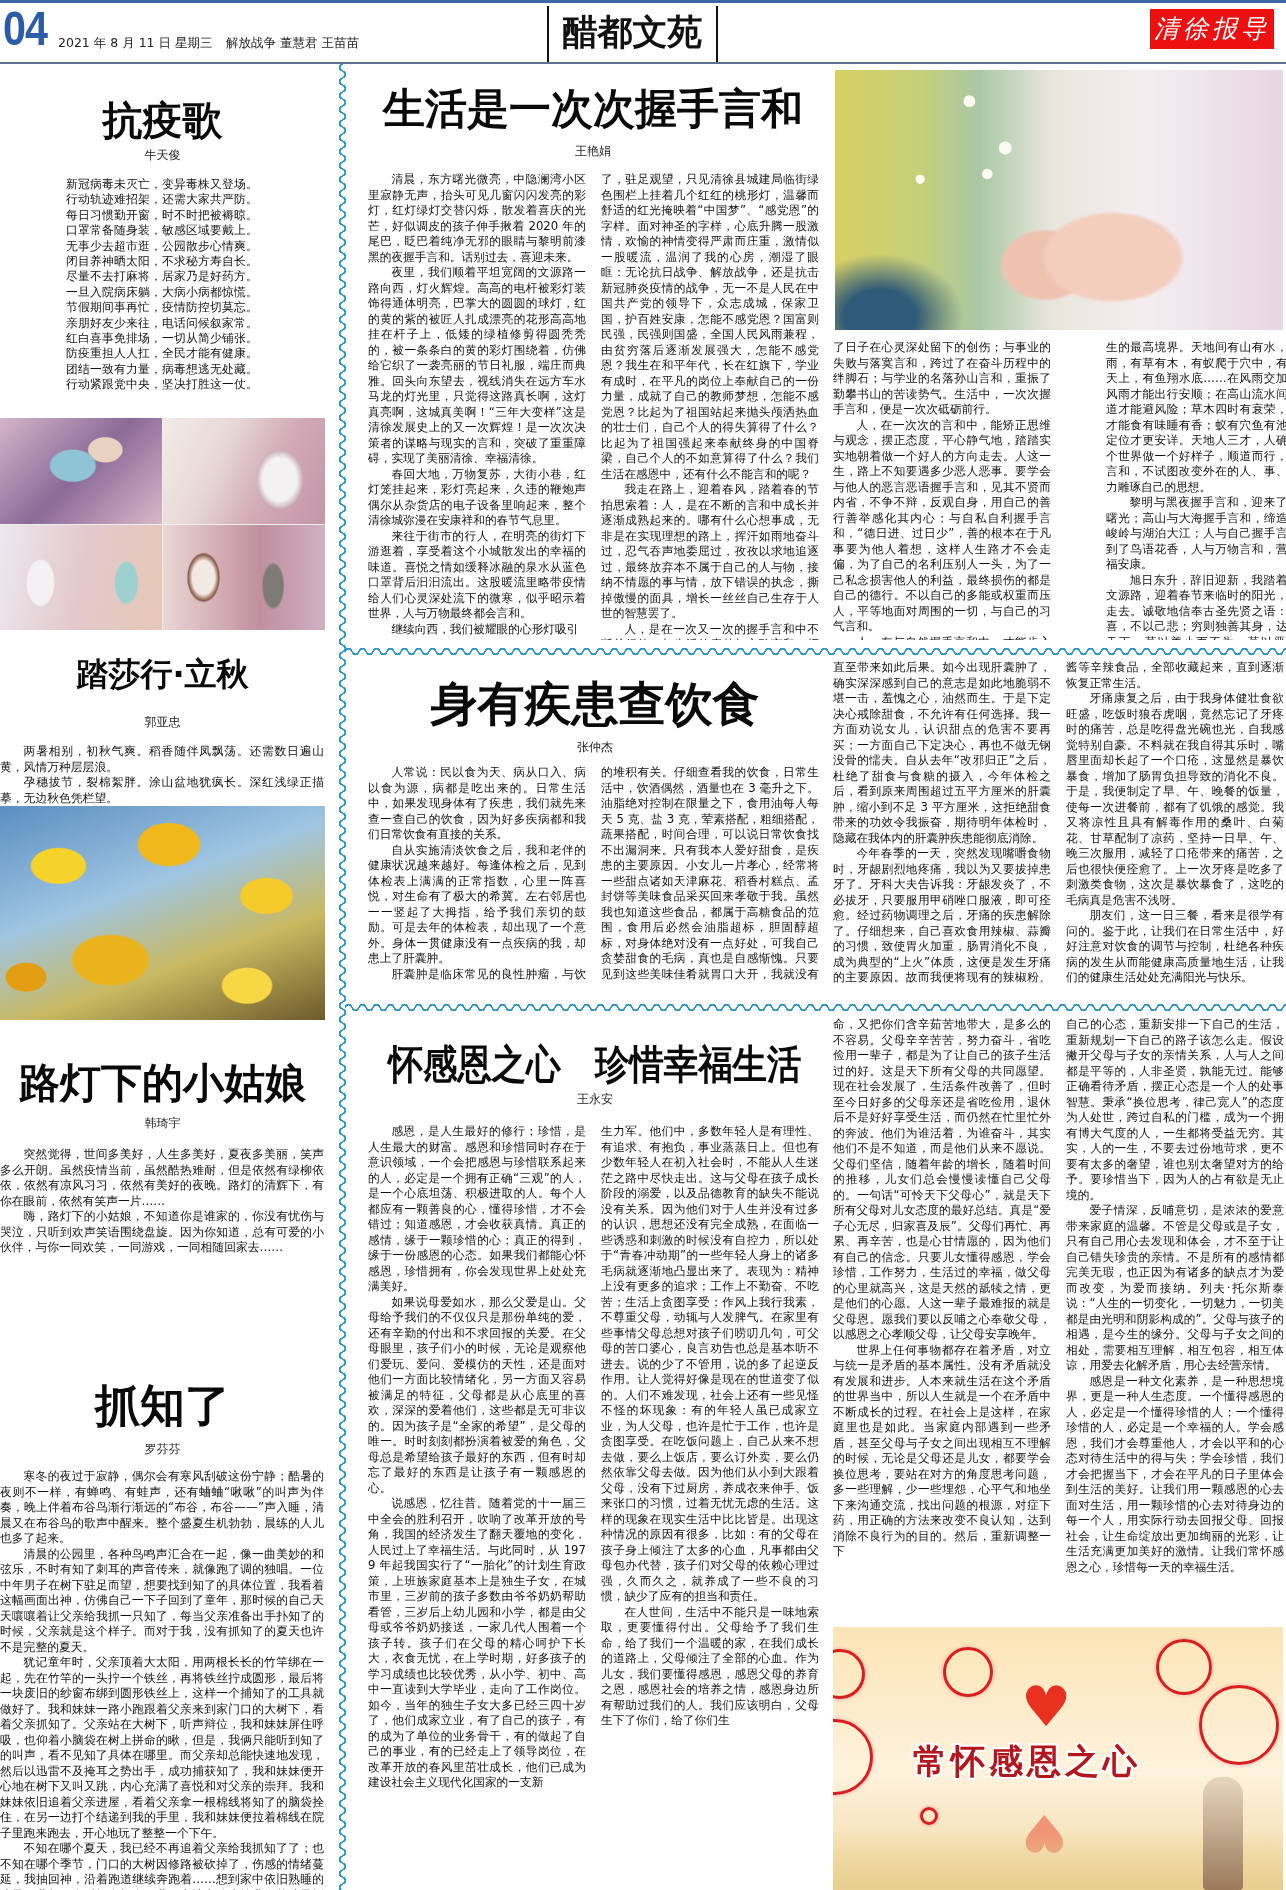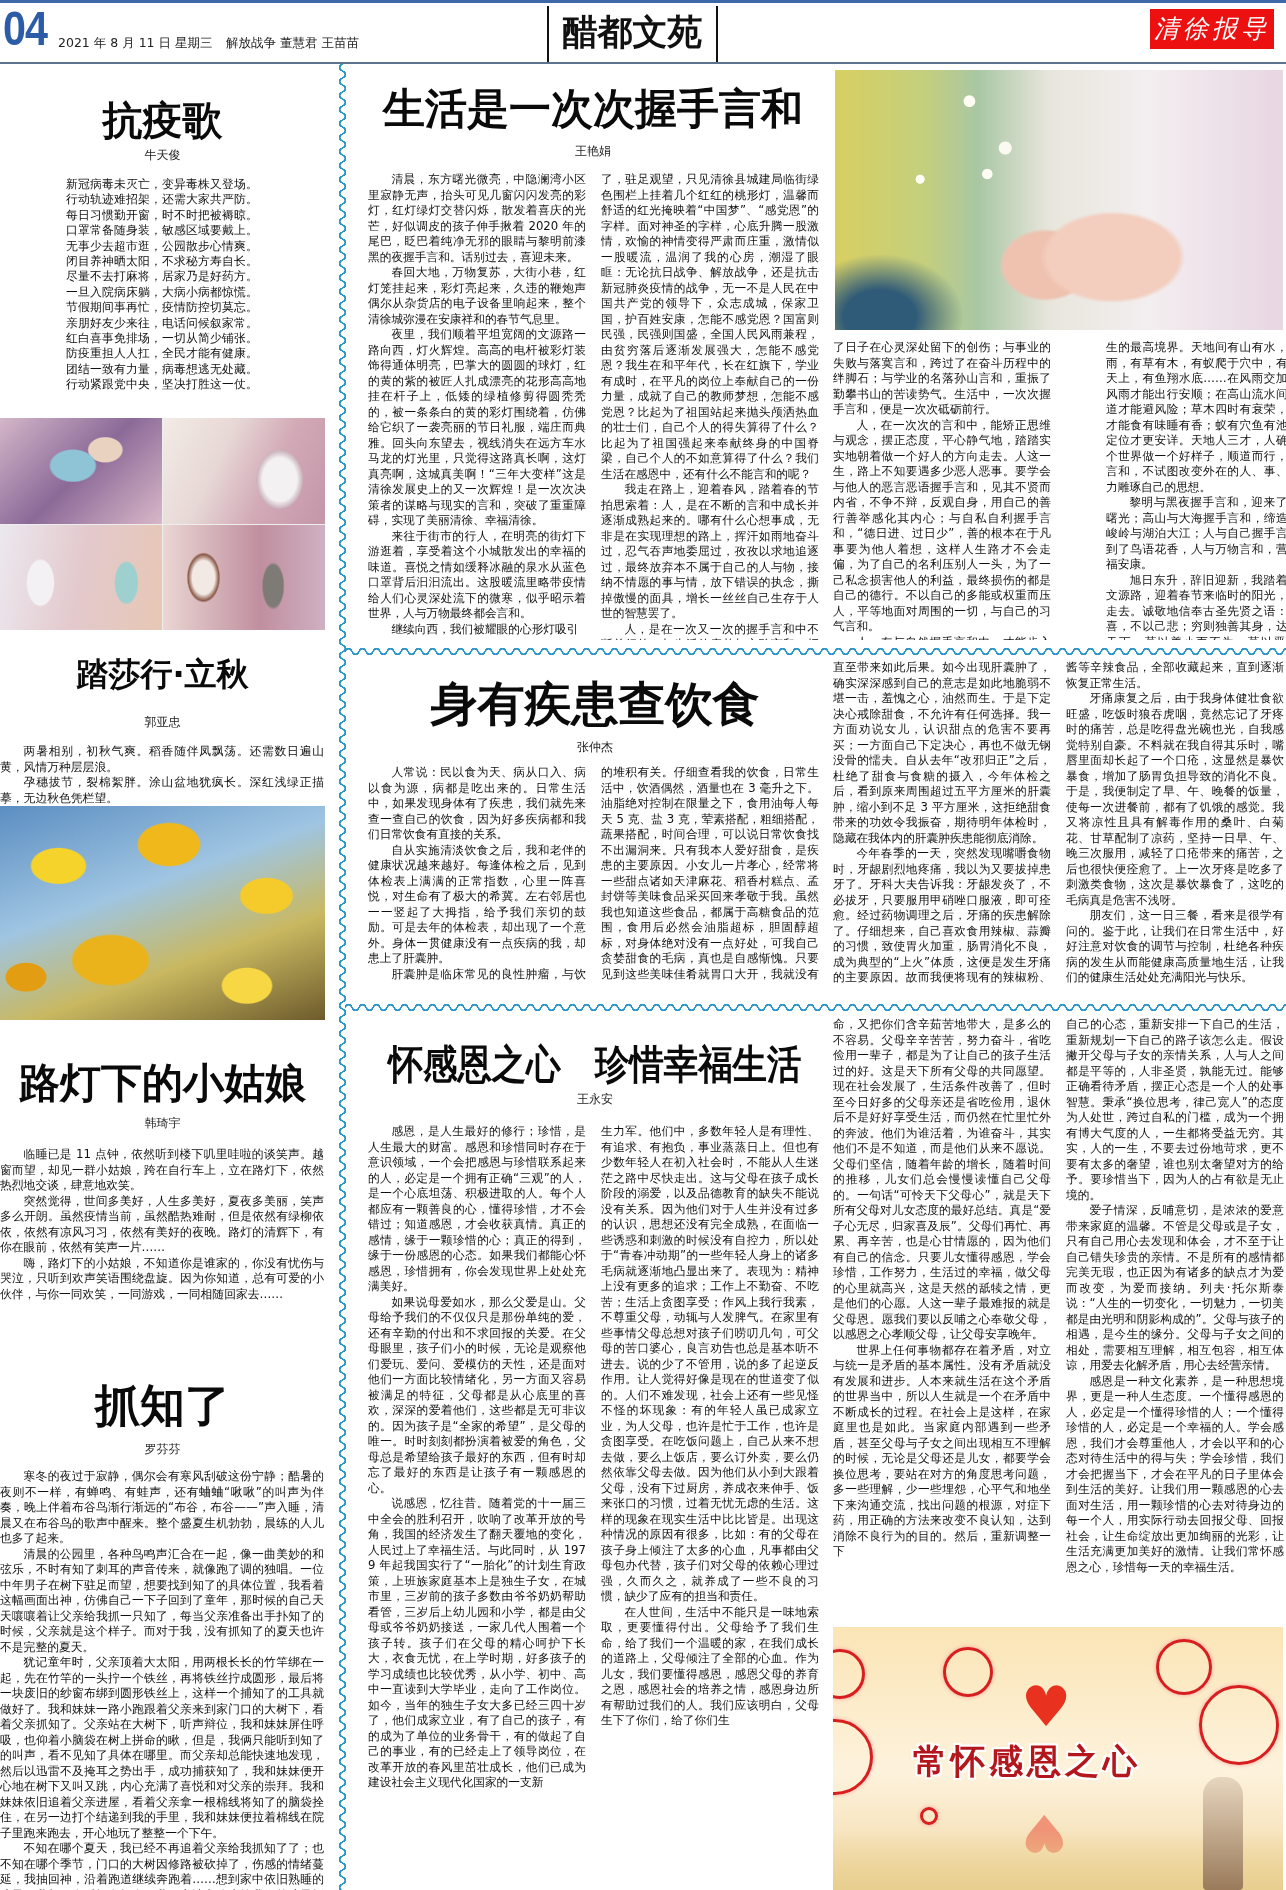--- a/index.html
+++ b/index.html
@@ -129,42 +129,41 @@
   <div class="auth" style="left:0;width:325px;top:715px;">郭亚忠</div>
   <div class="ltext" style="top:744px;height:64px;">
     <p>两暑相别，初秋气爽。稻香随伴凤飘荡。还需数日遍山黄，风情万种层层浪。</p>
     <p>孕穗拔节，裂棉絮胖。涂山盆地犹疯长。深红浅绿正描摹，无边秋色凭栏望。</p>
   </div>
   <div class="img autumn"></div>
 
   <div class="ttl" style="left:0;width:325px;top:1061px;font-size:41px;">路灯下的小姑娘</div>
   <div class="auth" style="left:0;width:325px;top:1116px;">韩琦宇</div>
   <div class="ltext" style="top:1147px;height:204px;">
-    <p>临睡已是 11 点钟，依然听到楼下叽里哇啦的谈笑声。越窗而望，却见一群小姑娘，跨在自行车上，立在路灯下，依然热烈地交谈，肆意地欢笑。</p>
     <p>突然觉得，世间多美好，人生多美好，夏夜多美丽，笑声多么开朗。虽然疫情当前，虽然酷热难耐，但是依然有绿柳依依，依然有凉风习习，依然有美好的夜晚。路灯的清辉下，有你在眼前，依然有笑声一片……</p>
     <p>嗨，路灯下的小姑娘，不知道你是谁家的，你没有忧伤与哭泣，只听到欢声笑语围绕盘旋。因为你知道，总有可爱的小伙伴，与你一同欢笑，一同游戏，一同相随回家去……</p>
   </div>
 
   <div class="ttl" style="left:0;width:325px;top:1381px;font-size:45px;">抓知了</div>
   <div class="auth" style="left:0;width:325px;top:1442px;">罗芬芬</div>
   <div class="ltext" style="top:1469px;height:421px;">
     <p>寒冬的夜过于寂静，偶尔会有寒风刮破这份宁静；酷暑的夜则不一样，有蝉鸣、有蛙声，还有蛐蛐“啾啾”的叫声为伴奏，晚上伴着布谷鸟渐行渐远的“布谷，布谷——”声入睡，清晨又在布谷鸟的歌声中醒来。整个盛夏生机勃勃，晨练的人儿也多了起来。</p>
     <p>清晨的公园里，各种鸟鸣声汇合在一起，像一曲美妙的和弦乐，不时有知了刺耳的声音传来，就像跑了调的独唱。一位中年男子在树下驻足而望，想要找到知了的具体位置，我看着这幅画面出神，仿佛自己一下子回到了童年，那时候的自己天天嚷嚷着让父亲给我抓一只知了，每当父亲准备出手扑知了的时候，父亲就是这个样子。而对于我，没有抓知了的夏天也许不是完整的夏天。</p>
     <p>犹记童年时，父亲顶着大太阳，用两根长长的竹竿绑在一起，先在竹竿的一头拧一个铁丝，再将铁丝拧成圆形，最后将一块废旧的纱窗布绑到圆形铁丝上，这样一个捕知了的工具就做好了。我和妹妹一路小跑跟着父亲来到家门口的大树下，看着父亲抓知了。父亲站在大树下，听声辩位，我和妹妹屏住呼吸，也仰着小脑袋在树上拼命的瞅，但是，我俩只能听到知了的叫声，看不见知了具体在哪里。而父亲却总能快速地发现，然后以迅雷不及掩耳之势出手，成功捕获知了，我和妹妹便开心地在树下又叫又跳，内心充满了喜悦和对父亲的崇拜。我和妹妹依旧追着父亲进屋，看着父亲拿一根棉线将知了的脑袋拴住，在另一边打个结递到我的手里，我和妹妹便拉着棉线在院子里跑来跑去，开心地玩了整整一个下午。</p>
     <p>不知在哪个夏天，我已经不再追着父亲给我抓知了了；也不知在哪个季节，门口的大树因修路被砍掉了，伤感的情绪蔓延，我抽回神，沿着跑道继续奔跑着……想到家中依旧熟睡的孩子，我想，有时间有机会，我一定让老公也给我们的孩子抓一次知了。</p>
   </div>
 </div>
 
 <div>
   <div class="ttl" style="left:345px;width:496px;top:86px;font-size:42px;">生活是一次次握手言和</div>
   <div class="auth" style="left:345px;width:496px;top:145px;font-family:Liberation Mono, monospace;">王艳娟</div>
   <div class="col" style="left:368px;top:172px;height:468px;">
     <p>清晨，东方曙光微亮，中隐澜湾小区里寂静无声，抬头可见几窗闪闪发亮的彩灯，红灯绿灯交替闪烁，散发着喜庆的光芒，好似调皮的孩子伸手揪着 2020 年的尾巴，眨巴着纯净无邪的眼睛与黎明前漆黑的夜握手言和。话别过去，喜迎未来。</p>
+    <p>夜里，我们顺着平坦宽阔的文源路一路向西，灯火辉煌。高高的电杆被彩灯装饰得通体明亮，巴掌大的圆圆的球灯，红的黄的紫的被匠人扎成漂亮的花形高高地挂在杆子上，低矮的绿植修剪得圆秃秃的，被一条条白的黄的彩灯围绕着，仿佛给它织了一袭亮丽的节日礼服，端庄而典雅。回头向东望去，视线消失在远方车水马龙的灯光里，只觉得这路真长啊，这灯真亮啊，这城真美啊！“三年大变样”这是清徐发展史上的又一次辉煌！是一次次决策者的谋略与现实的言和，突破了重重障碍，实现了美丽清徐、幸福清徐。</p>
     <p>春回大地，万物复苏，大街小巷，红灯笼挂起来，彩灯亮起来，久违的鞭炮声偶尔从杂货店的电子设备里响起来，整个清徐城弥漫在安康祥和的春节气息里。</p>
-    <p>夜里，我们顺着平坦宽阔的文源路一路向西，灯火辉煌。高高的电杆被彩灯装饰得通体明亮，巴掌大的圆圆的球灯，红的黄的紫的被匠人扎成漂亮的花形高高地挂在杆子上，低矮的绿植修剪得圆秃秃的，被一条条白的黄的彩灯围绕着，仿佛给它织了一袭亮丽的节日礼服，端庄而典雅。回头向东望去，视线消失在远方车水马龙的灯光里，只觉得这路真长啊，这灯真亮啊，这城真美啊！“三年大变样”这是清徐发展史上的又一次辉煌！是一次次决策者的谋略与现实的言和，突破了重重障碍，实现了美丽清徐、幸福清徐。</p>
     <p>来往于街市的行人，在明亮的街灯下游逛着，享受着这个小城散发出的幸福的味道。喜悦之情如缓释冰融的泉水从蓝色口罩背后汩汩流出。这股暖流里略带疫情给人们心灵深处流下的微寒，似乎昭示着世界，人与万物最终都会言和。</p>
     <p>继续向西，我们被耀眼的心形灯吸引</p>
   </div>
   <div class="col" style="left:601px;top:172px;height:468px;">
     <p class="cont">了，驻足观望，只见清徐县城建局临街绿色围栏上挂着几个红红的桃形灯，温馨而舒适的红光掩映着“中国梦”、“感党恩”的字样。面对神圣的字样，心底升腾一股激情，欢愉的神情变得严肃而庄重，激情似一股暖流，温润了我的心房，潮湿了眼眶：无论抗日战争、解放战争，还是抗击新冠肺炎疫情的战争，无一不是人民在中国共产党的领导下，众志成城，保家卫国，护百姓安康，怎能不感党恩？国富则民强，民强则国盛，全国人民风雨兼程，由贫穷落后逐渐发展强大，怎能不感党恩？我生在和平年代，长在红旗下，学业有成时，在平凡的岗位上奉献自己的一份力量，成就了自己的教师梦想，怎能不感党恩？比起为了祖国站起来抛头颅洒热血的壮士们，自己个人的得失算得了什么？比起为了祖国强起来奉献终身的中国脊梁，自己个人的不如意算得了什么？我们生活在感恩中，还有什么不能言和的呢？</p>
     <p>我走在路上，迎着春风，踏着春的节拍思索着：人，是在不断的言和中成长并逐渐成熟起来的。哪有什么心想事成，无非是在实现理想的路上，挥汗如雨地奋斗过，忍气吞声地委屈过，孜孜以求地追逐过，最终放弃本不属于自己的人与物，接纳不情愿的事与情，放下错误的执念，撕掉傲慢的面具，增长一丝丝自己生存于人世的智慧罢了。</p>
     <p>人，是在一次又一次的握手言和中不断前行的。与生活的痛楚与辛酸言和，抚平</p>
   </div>
   <div class="img hands"></div>
   <div class="col" style="left:833px;top:340px;height:300px;">

